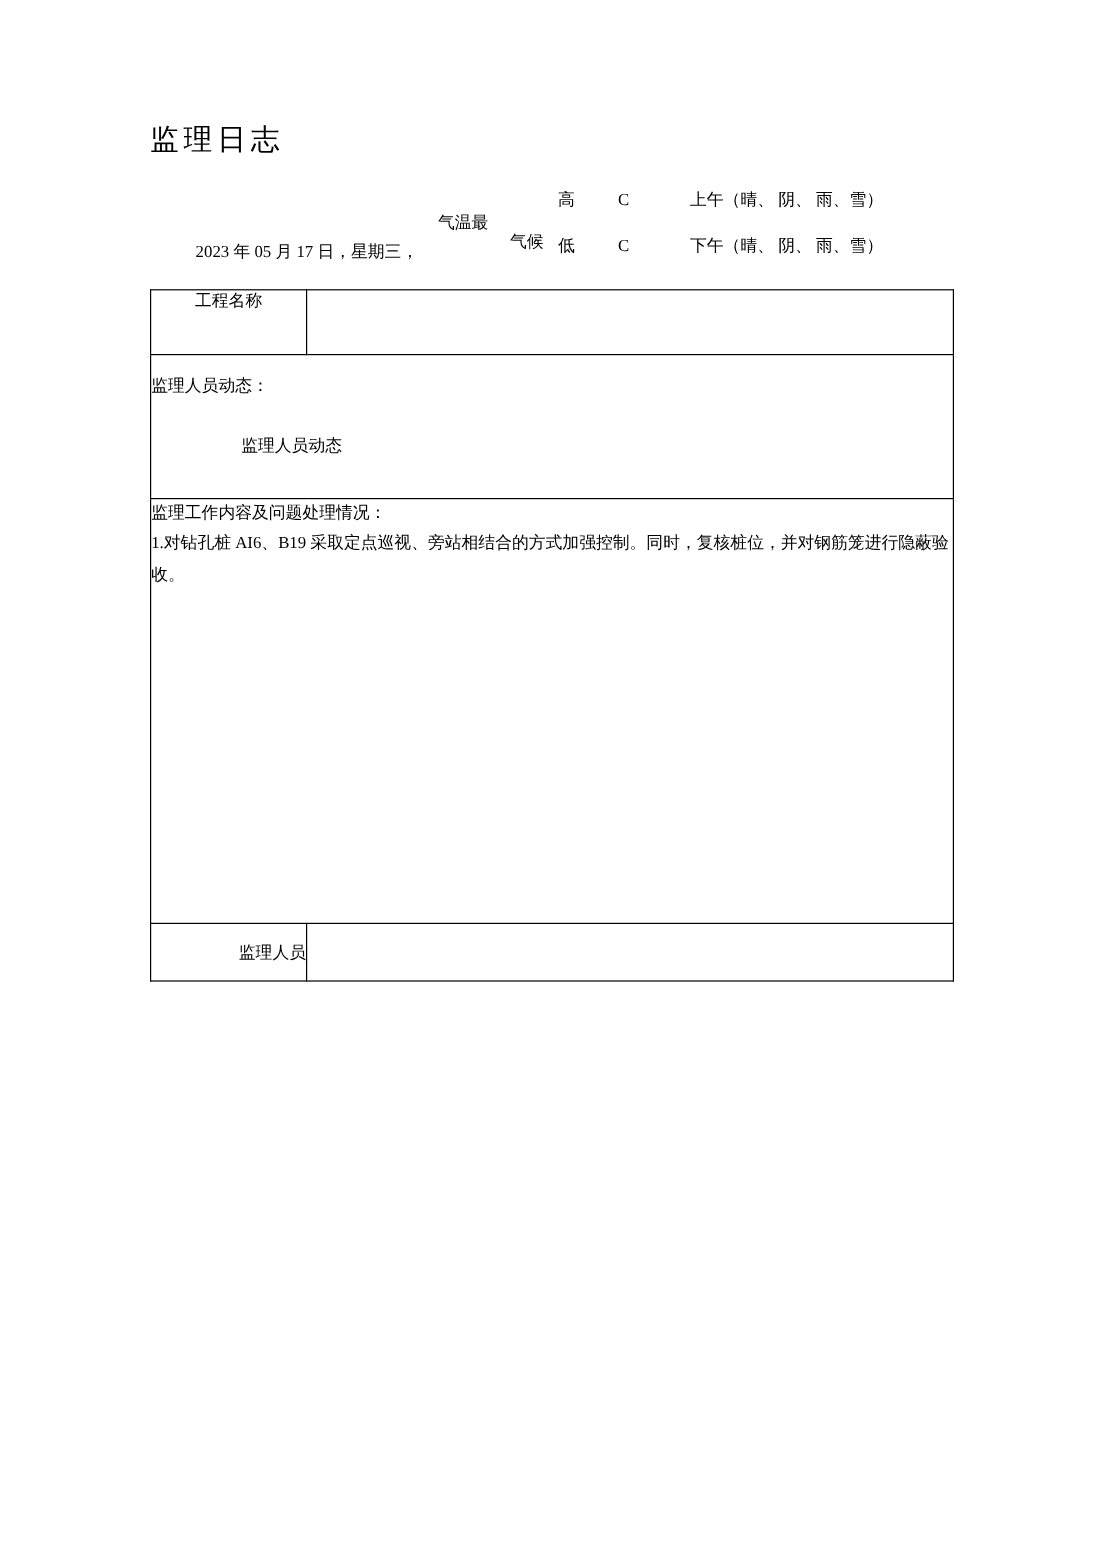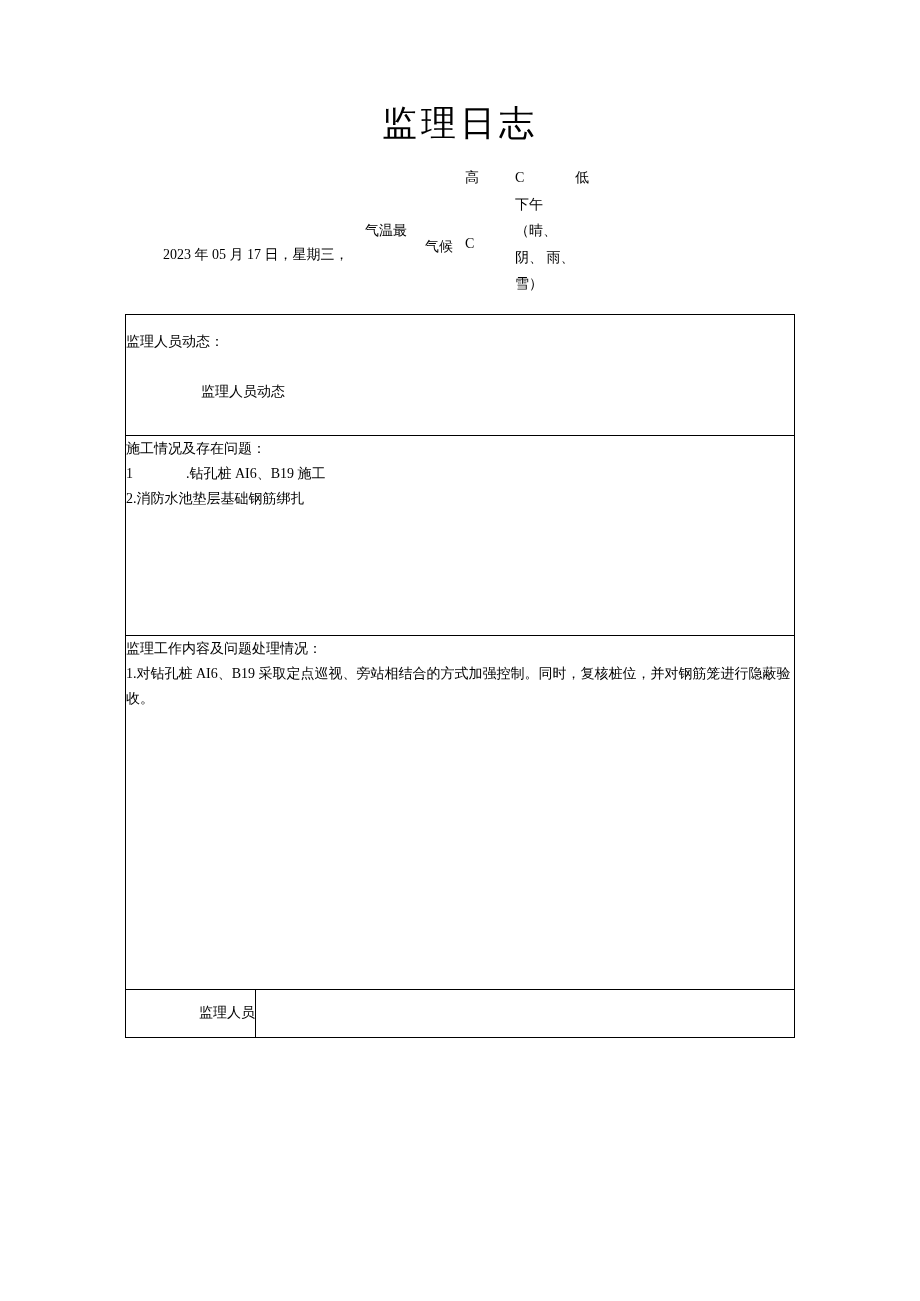--- a/index.html
+++ b/index.html
@@ -9,22 +9,21 @@
     }
     body {
       font-family: "SimSun", "宋体", serif;
       font-size: 14px;
       color: #000;
       background: #fff;
       width: 920px;
       padding: 100px 125px 60px 125px;
     }
     .title {
-      text-align: center;
-      font-size: 35px;
+      font-size: 24px;
       font-weight: normal;
       letter-spacing: 4px;
       margin-bottom: 18px;
     }
     .header-info {
       display: grid;
       grid-template-columns: 240px 60px 40px 50px 60px 220px;
       align-items: center;
       gap: 0;
       margin-bottom: 16px;
@@ -111,43 +110,39 @@
 <body>
 
 <h1 class="title">监理日志</h1>
 
 <div class="header-info">
   <span class="date">2023 年 05 月 17 日，星期三，</span>
   <span class="temp-label">气温最</span>
   <span>高</span>
   <span>C</span>
   <span class="climate-label">气候</span>
+  <span>上午（晴、 阴、 雨、雪）</span>
   <span>低</span>
   <span>C</span>
   <span>下午（晴、 阴、 雨、雪）</span>
 </div>
 
 <table class="main-table">
   <tbody>
+      <tr class="row-project">
+    <td class="label-cell">工程名称</td>
+    <td class="value-cell"></td>
+  </tr>
   <tr class="row-personnel">
     <td colspan="2" class="section-cell">
       <div class="personnel-content">
         <span class="section-title">监理人员动态：</span>
         <br>
         <span class="indent-text">监理人员动态</span>
       </div>
-    </td>
-  </tr>
-  <tr class="row-construction">
-    <td colspan="2" class="section-cell">
-      <span class="section-title">施工情况及存在问题：</span>
-      <div>
-        <span class="num-label">1</span><span>.钻孔桩 AI6、B19 施工</span>
-      </div>
-      <div>2.消防水池垫层基础钢筋绑扎</div>
     </td>
   </tr>
   <tr class="row-supervision">
     <td colspan="2" class="section-cell">
       <span class="section-title">监理工作内容及问题处理情况：</span>
       <div>1.对钻孔桩 AI6、B19 采取定点巡视、旁站相结合的方式加强控制。同时，复核桩位，并对钢筋笼进行隐蔽验收。</div>
     </td>
   </tr>
   <tr class="row-sign">
     <td class="label-cell">监理人员</td>

